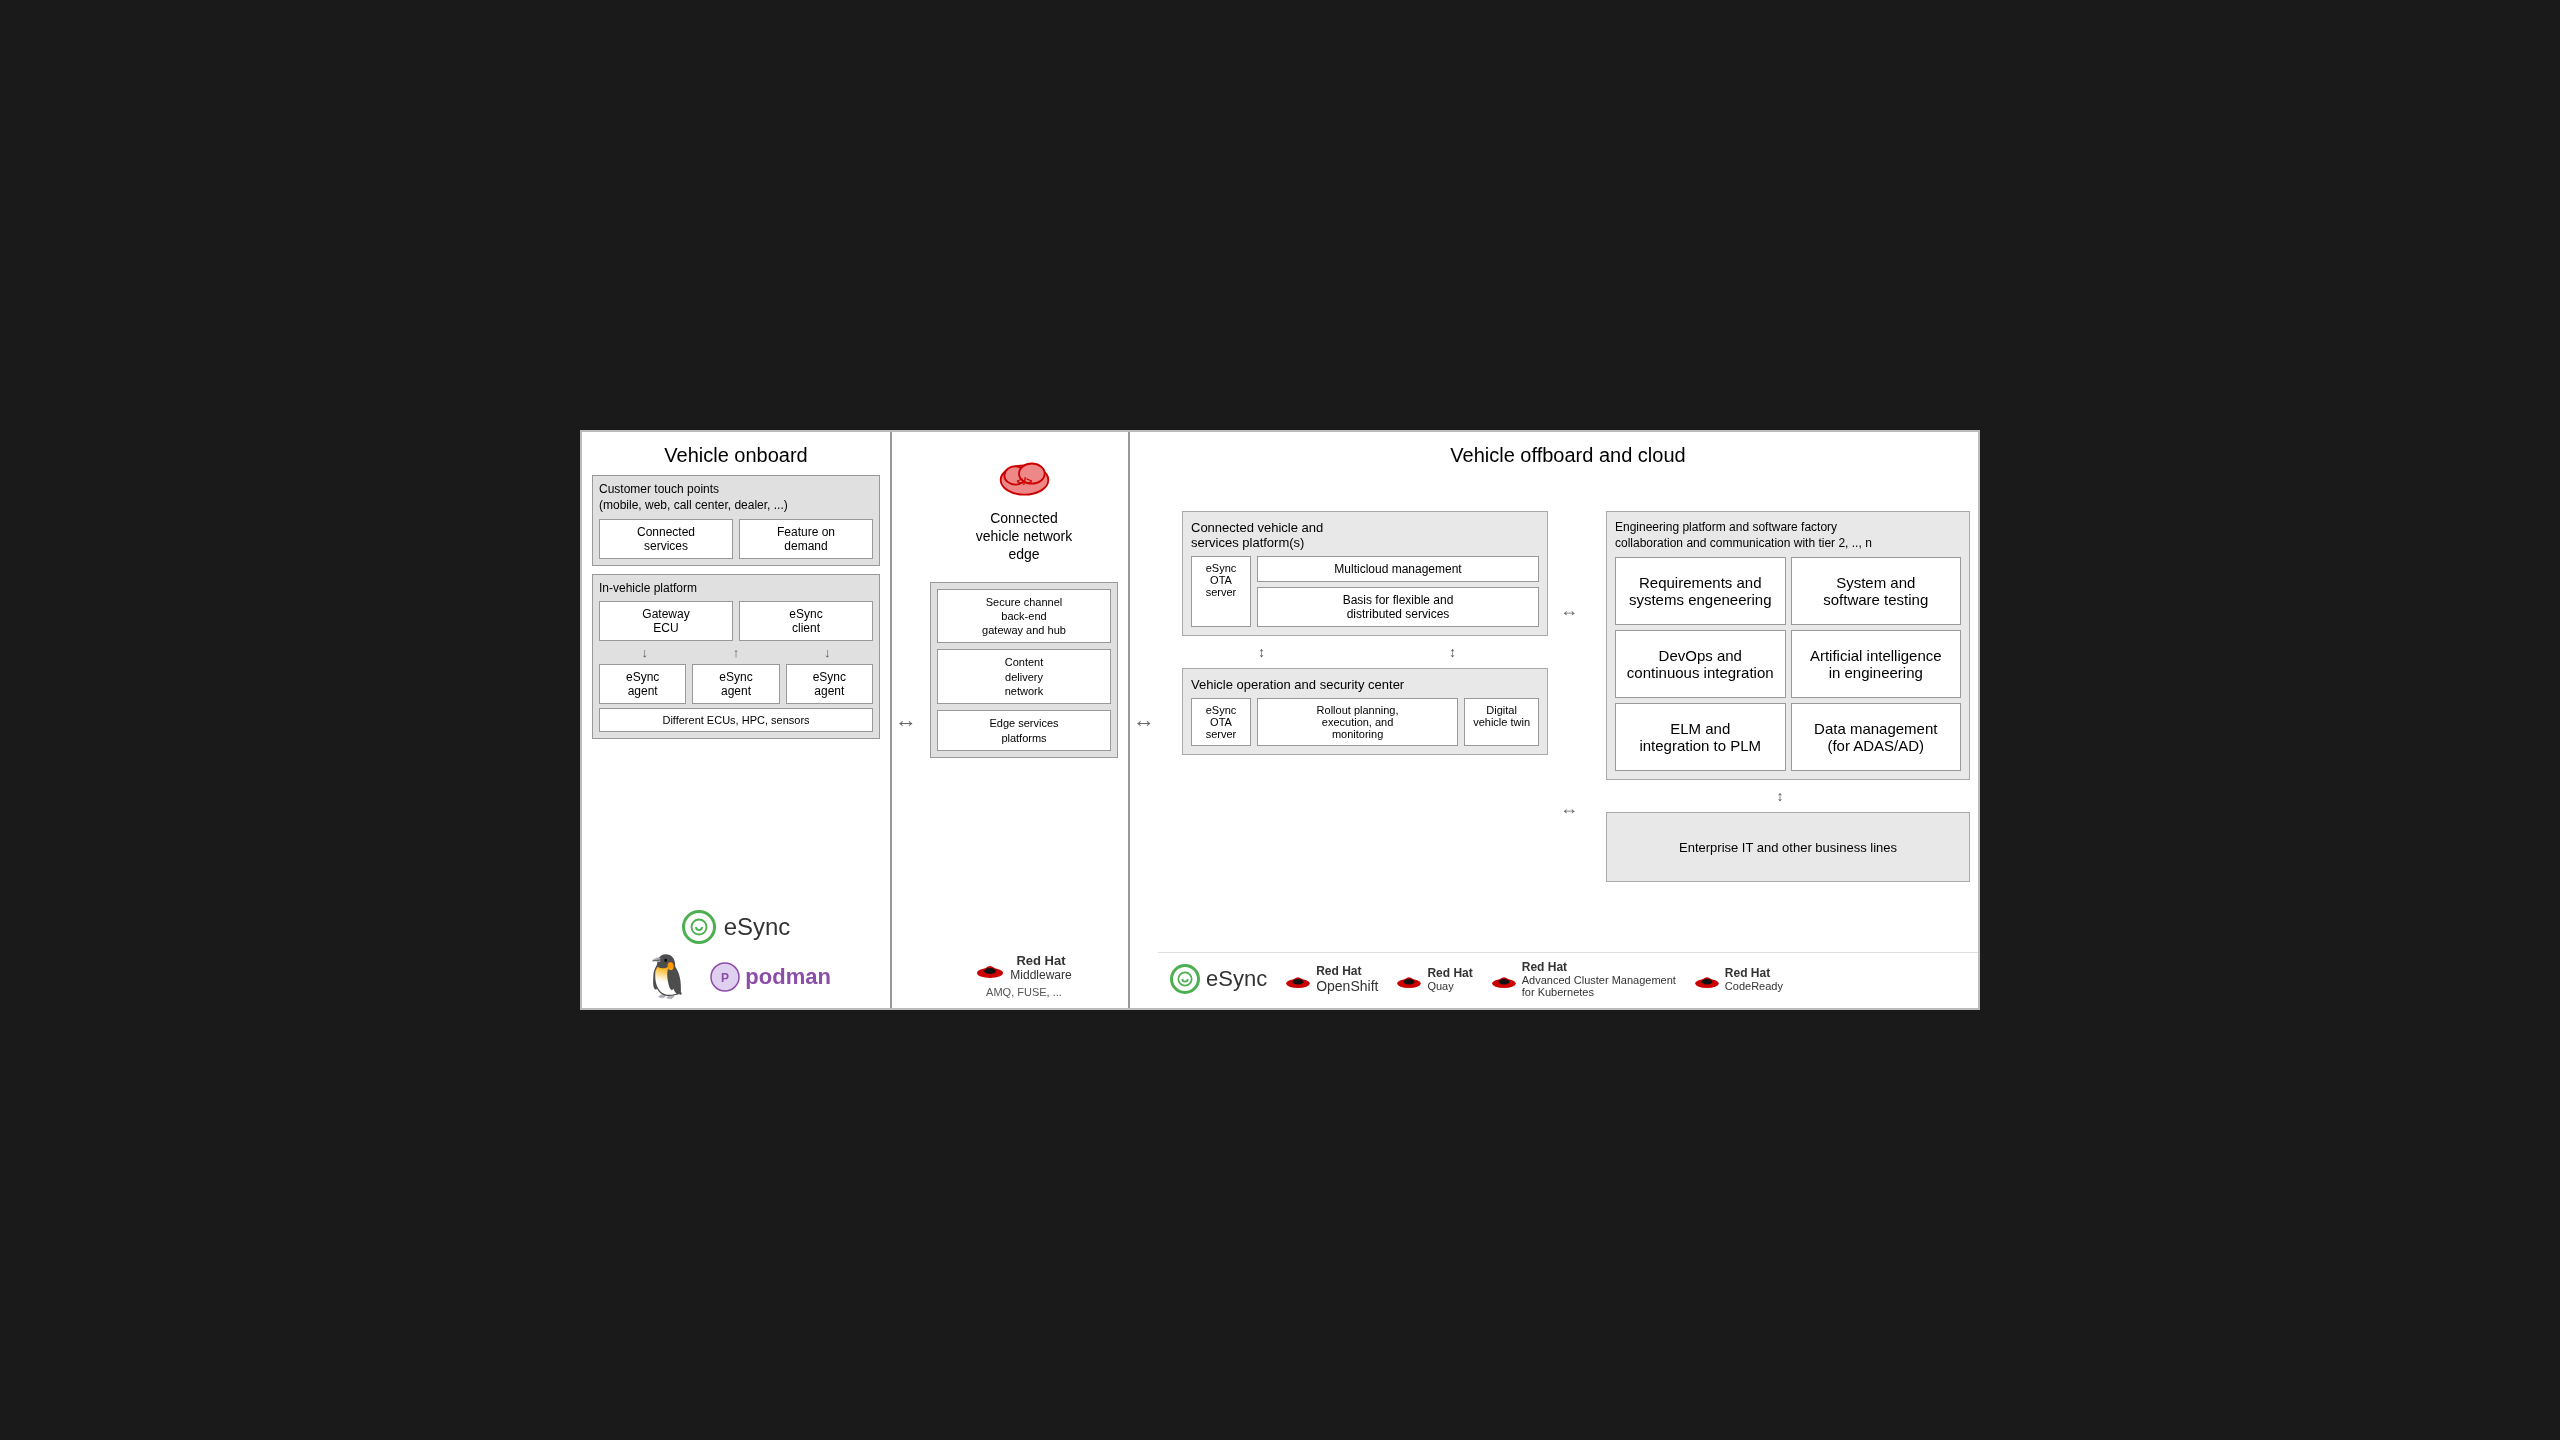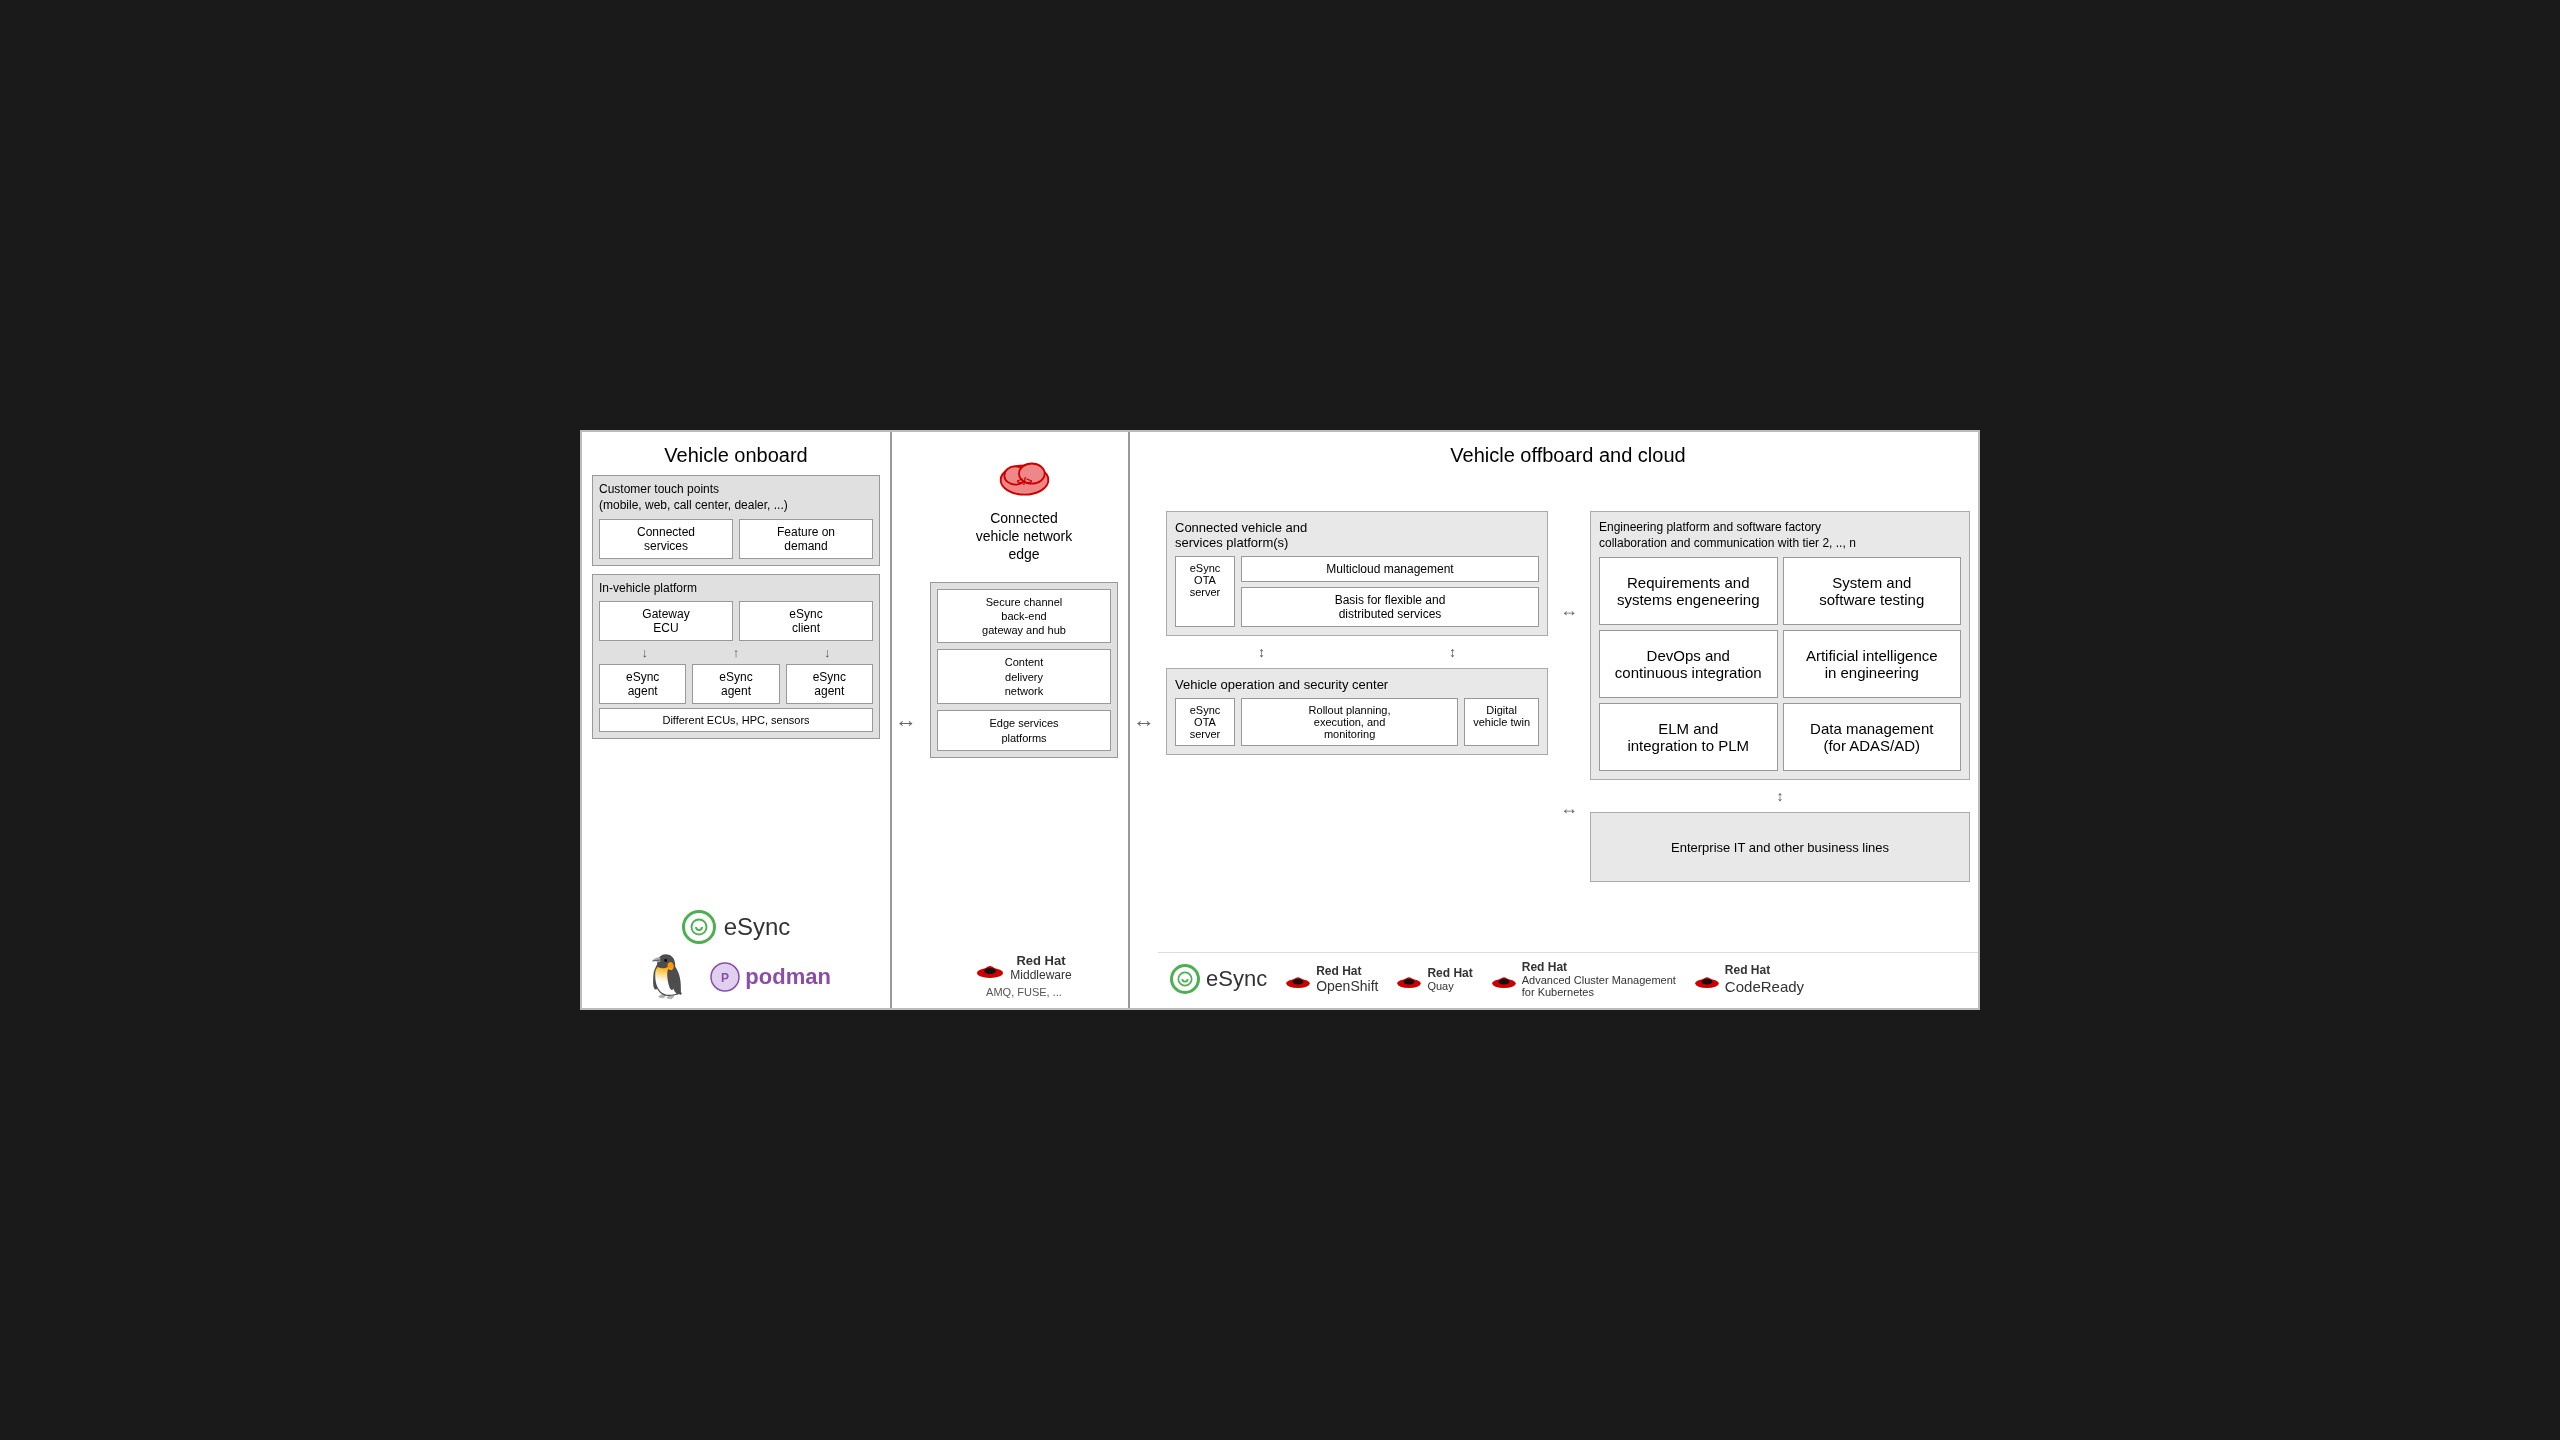--- a/index.html
+++ b/index.html
@@ -107,20 +107,21 @@
       display: flex;
       flex-direction: column;
       gap: 8px;
     }
 
     
     .inner-box {
       background: #e8e8e8;
       border: 1px solid #aaa;
       padding: 8px;
+      margin-left: 16px;
     }
     .inner-box-title {
       font-size: 13px;
       text-align: center;
       margin-bottom: 6px;
     }
 
     .small-text { font-size: 11px; }
     .med-text { font-size: 12px; }
     .flex-row { display: flex; flex-direction: row; }
@@ -375,21 +376,21 @@
           </div>
 
           <div style="display:flex; align-items:center; gap:5px;">
             <svg width="26" height="20" viewBox="0 0 28 22">
               <ellipse cx="14" cy="16" rx="13" ry="5" fill="#CC0000"></ellipse>
               <path d="M6 16 Q14 2 22 16" fill="#CC0000"></path>
               <ellipse cx="14" cy="14" rx="6" ry="3" fill="#111"></ellipse>
             </svg>
             <div>
               <div style="font-size:12px; font-weight:bold; color:#333; line-height:1.1;">Red Hat</div>
-              <div style="font-size:15px; color:#333;">CodeReady</div>
+              <div style="font-size:11px; color:#333;">CodeReady</div>
             </div>
           </div>
         </div>
       </div>
 
     </div>
   </div>
 </div>
 
 </body></html>

